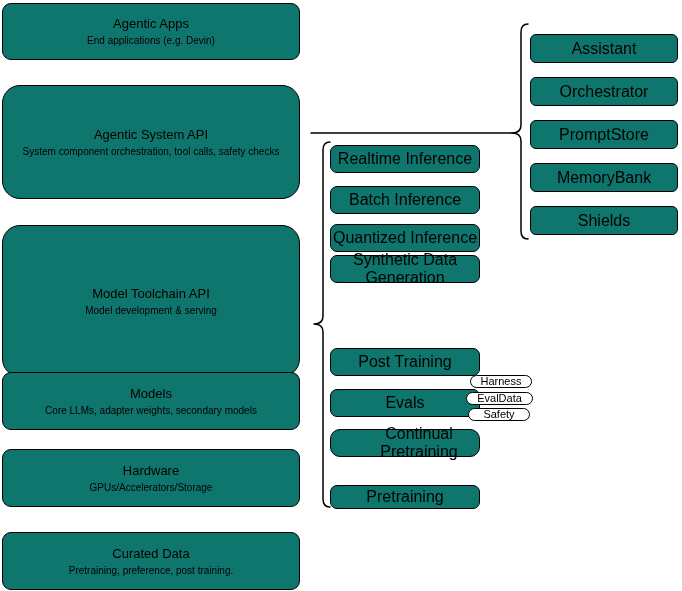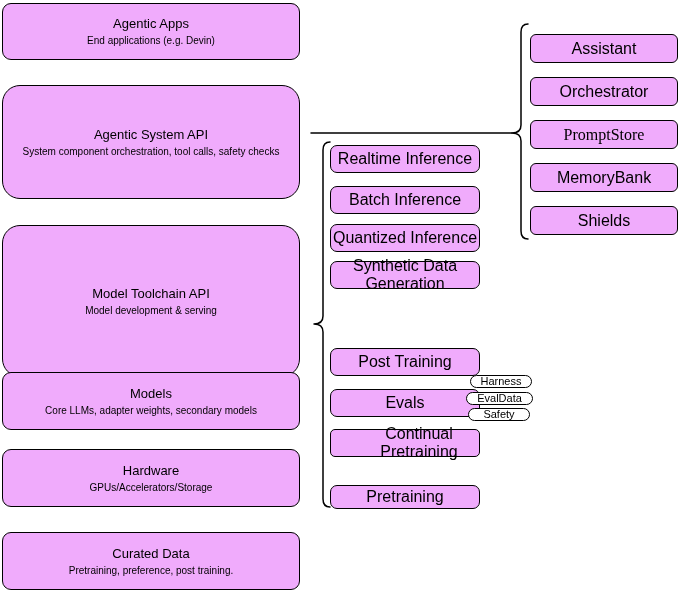--- a/index.html
+++ b/index.html
@@ -13,21 +13,21 @@
     overflow: hidden;
   }
   #connector-layer {
     position: absolute;
     left: 0; top: 0;
     width: 682px; height: 591px;
   }
   .box {
     position: absolute;
     box-sizing: border-box;
-    background: #f0abfc;
+    background: #0f766e;
     border: 1.5px solid #000000;
     display: flex;
     flex-direction: column;
     align-items: center;
     justify-content: center;
     text-align: center;
   }
   .box .title {
     font-size: 13px;
     line-height: 16px;
@@ -91,42 +91,42 @@
     </div>
     <div class="box" style="left: 330px; top: 145px; width: 150px; height: 28px; border-radius: 7px; text-align: right;">
       <div class="box-label">Realtime Inference</div>
     </div>
     <div class="box" style="left: 330px; top: 186px; width: 150px; height: 28px; border-radius: 7px;">
       <div class="box-label">Batch Inference</div>
     </div>
     <div class="box" style="left: 330px; top: 224px; width: 150px; height: 28px; border-radius: 7px;">
       <div class="box-label">Quantized Inference</div>
     </div>
-    <div class="box" style="left: 330px; top: 261px; width: 150px; height: 28px; border-radius: 7px;">
+    <div class="box" style="left: 330px; top: 255px; width: 150px; height: 28px; border-radius: 7px;">
       <div class="box-label">Synthetic Data Generation</div>
     </div>
     <div class="box" style="left: 330px; top: 348px; width: 150px; height: 28px; border-radius: 7px;">
       <div class="box-label">Post Training</div>
     </div>
     <div class="box" style="left: 330px; top: 389px; width: 150px; height: 28px; border-radius: 7px;">
       <div class="box-label">Evals</div>
     </div>
-    <div class="box" style="left: 330px; top: 429px; width: 150px; height: 28px; border-radius: 5px; padding-left: 28px;">
+    <div class="box" style="left: 330px; top: 429px; width: 150px; height: 28px; border-radius: 10px; padding-left: 28px;">
       <div class="box-label">Continual Pretraining</div>
     </div>
     <div class="box" style="left: 330px; top: 469px; width: 150px; height: 24px; border-radius: 7px; margin-top: 16px;">
       <div class="box-label">Pretraining</div>
     </div>
     <div class="box" style="left: 530px; top: 34px; width: 148px; height: 29px; border-radius: 6px;">
       <div class="box-label">Assistant</div>
     </div>
     <div class="box" style="left: 530px; top: 77px; width: 148px; height: 29px; border-radius: 6px;">
       <div class="box-label">Orchestrator</div>
     </div>
-    <div class="box" style="left: 530px; top: 120px; width: 148px; height: 29px; border-radius: 6px; font-family: Liberation Serif, serif;">
+    <div class="box" style="left: 530px; top: 120px; width: 148px; height: 29px; border-radius: 6px;">
       <div class="box-label">PromptStore</div>
     </div>
     <div class="box" style="left: 530px; top: 163px; width: 148px; height: 29px; border-radius: 6px; text-align: right;">
       <div class="box-label">MemoryBank</div>
     </div>
     <div class="box" style="left: 530px; top: 206px; width: 148px; height: 29px; border-radius: 6px;">
       <div class="box-label">Shields</div>
     </div>
     <div class="pill" style="left: 470px; top: 375px; width: 62px; height: 13px;">Harness</div>
     <div class="pill" style="left: 466px; top: 392px; width: 67px; height: 13px;">EvalData</div>

